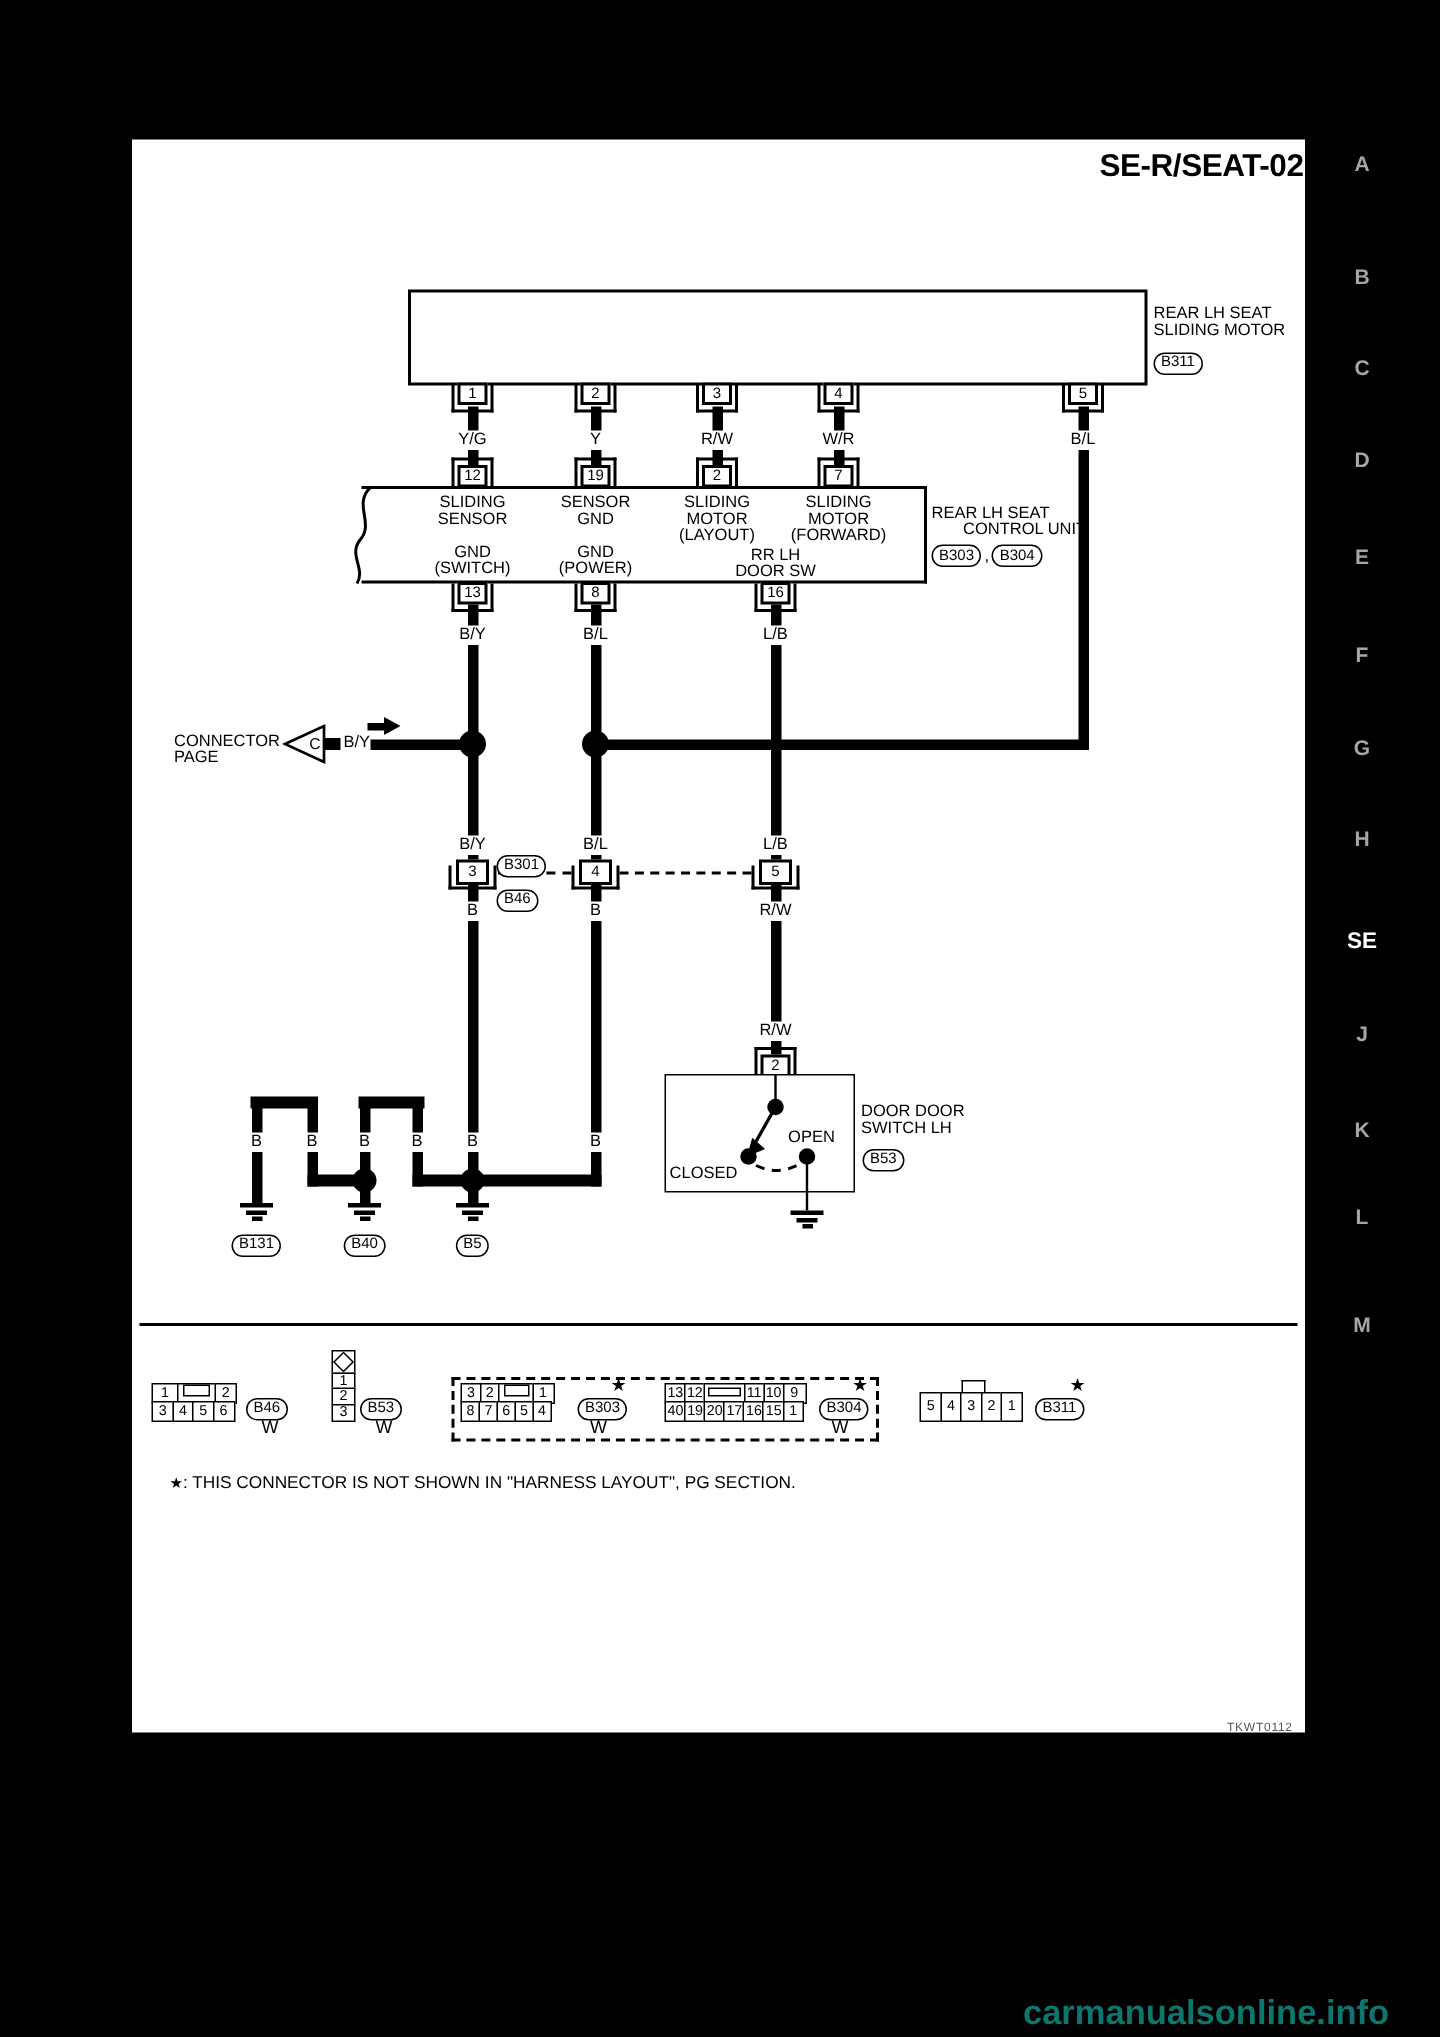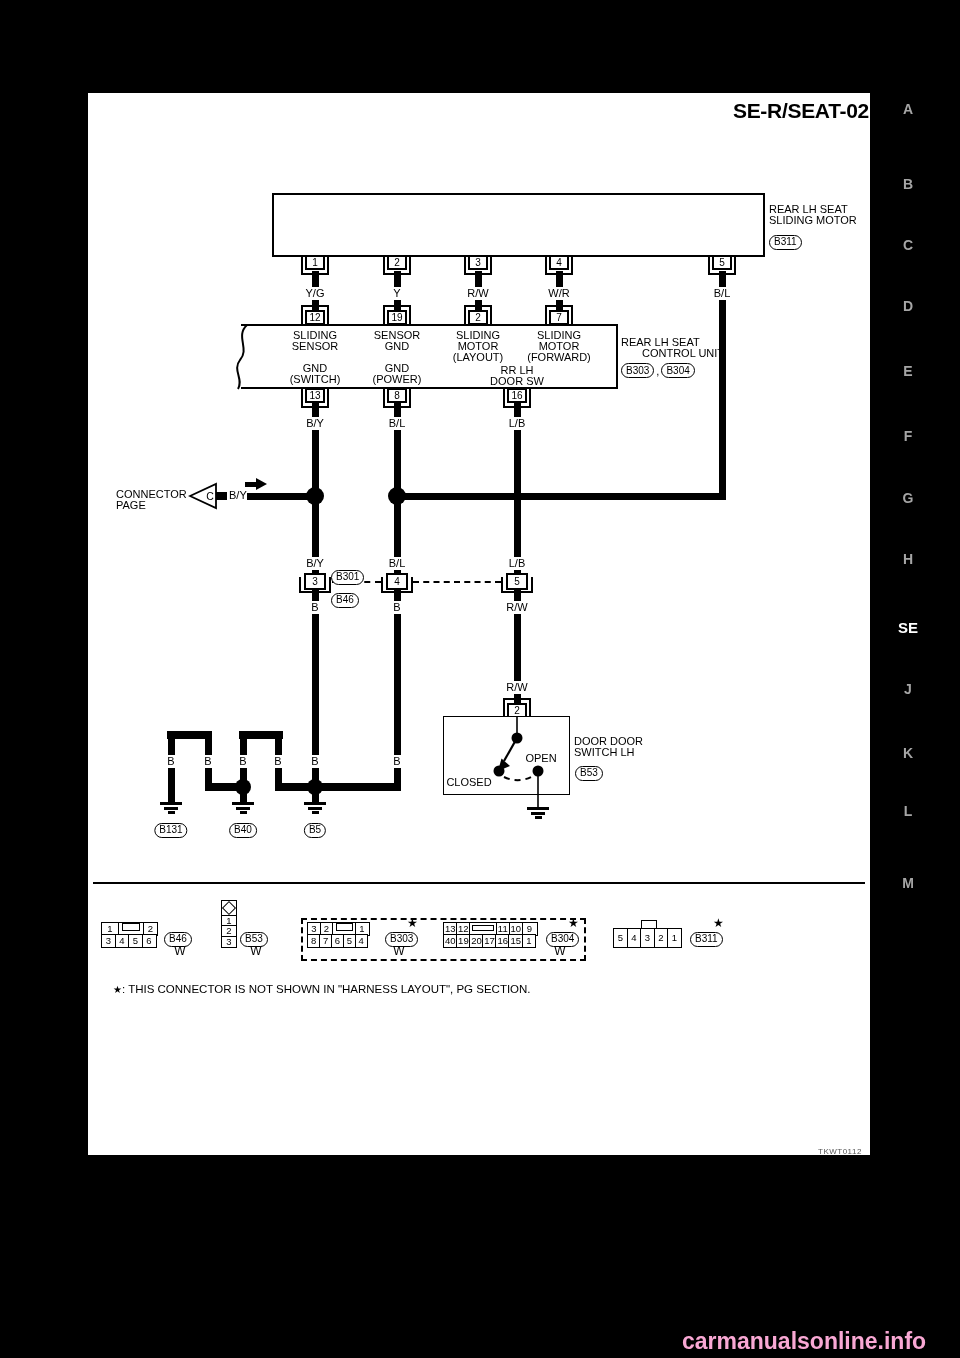--- a/index.html
+++ b/index.html
@@ -370,13 +370,13 @@
 <div class="side-letter" style="left:908px;top:363px">E</div>
 <div class="side-letter" style="left:908px;top:428px">F</div>
 <div class="side-letter" style="left:908px;top:490px">G</div>
 <div class="side-letter" style="left:908px;top:551px">H</div>
 <div class="side-letter active" style="left:908px;top:619px">SE</div>
 <div class="side-letter" style="left:908px;top:681px">J</div>
 <div class="side-letter" style="left:908px;top:745px">K</div>
 <div class="side-letter" style="left:908px;top:803px">L</div>
 <div class="side-letter" style="left:908px;top:875px">M</div>
 
-<div class="abs" style="left:682px;top:1328px;font-size:23px;font-weight:bold;color:#f9a8d4">carmanualsonline.info</div>
+<div class="abs" style="left:682px;top:1328px;font-size:23px;font-weight:bold;color:#0f766e">carmanualsonline.info</div>
 
 </body></html>

